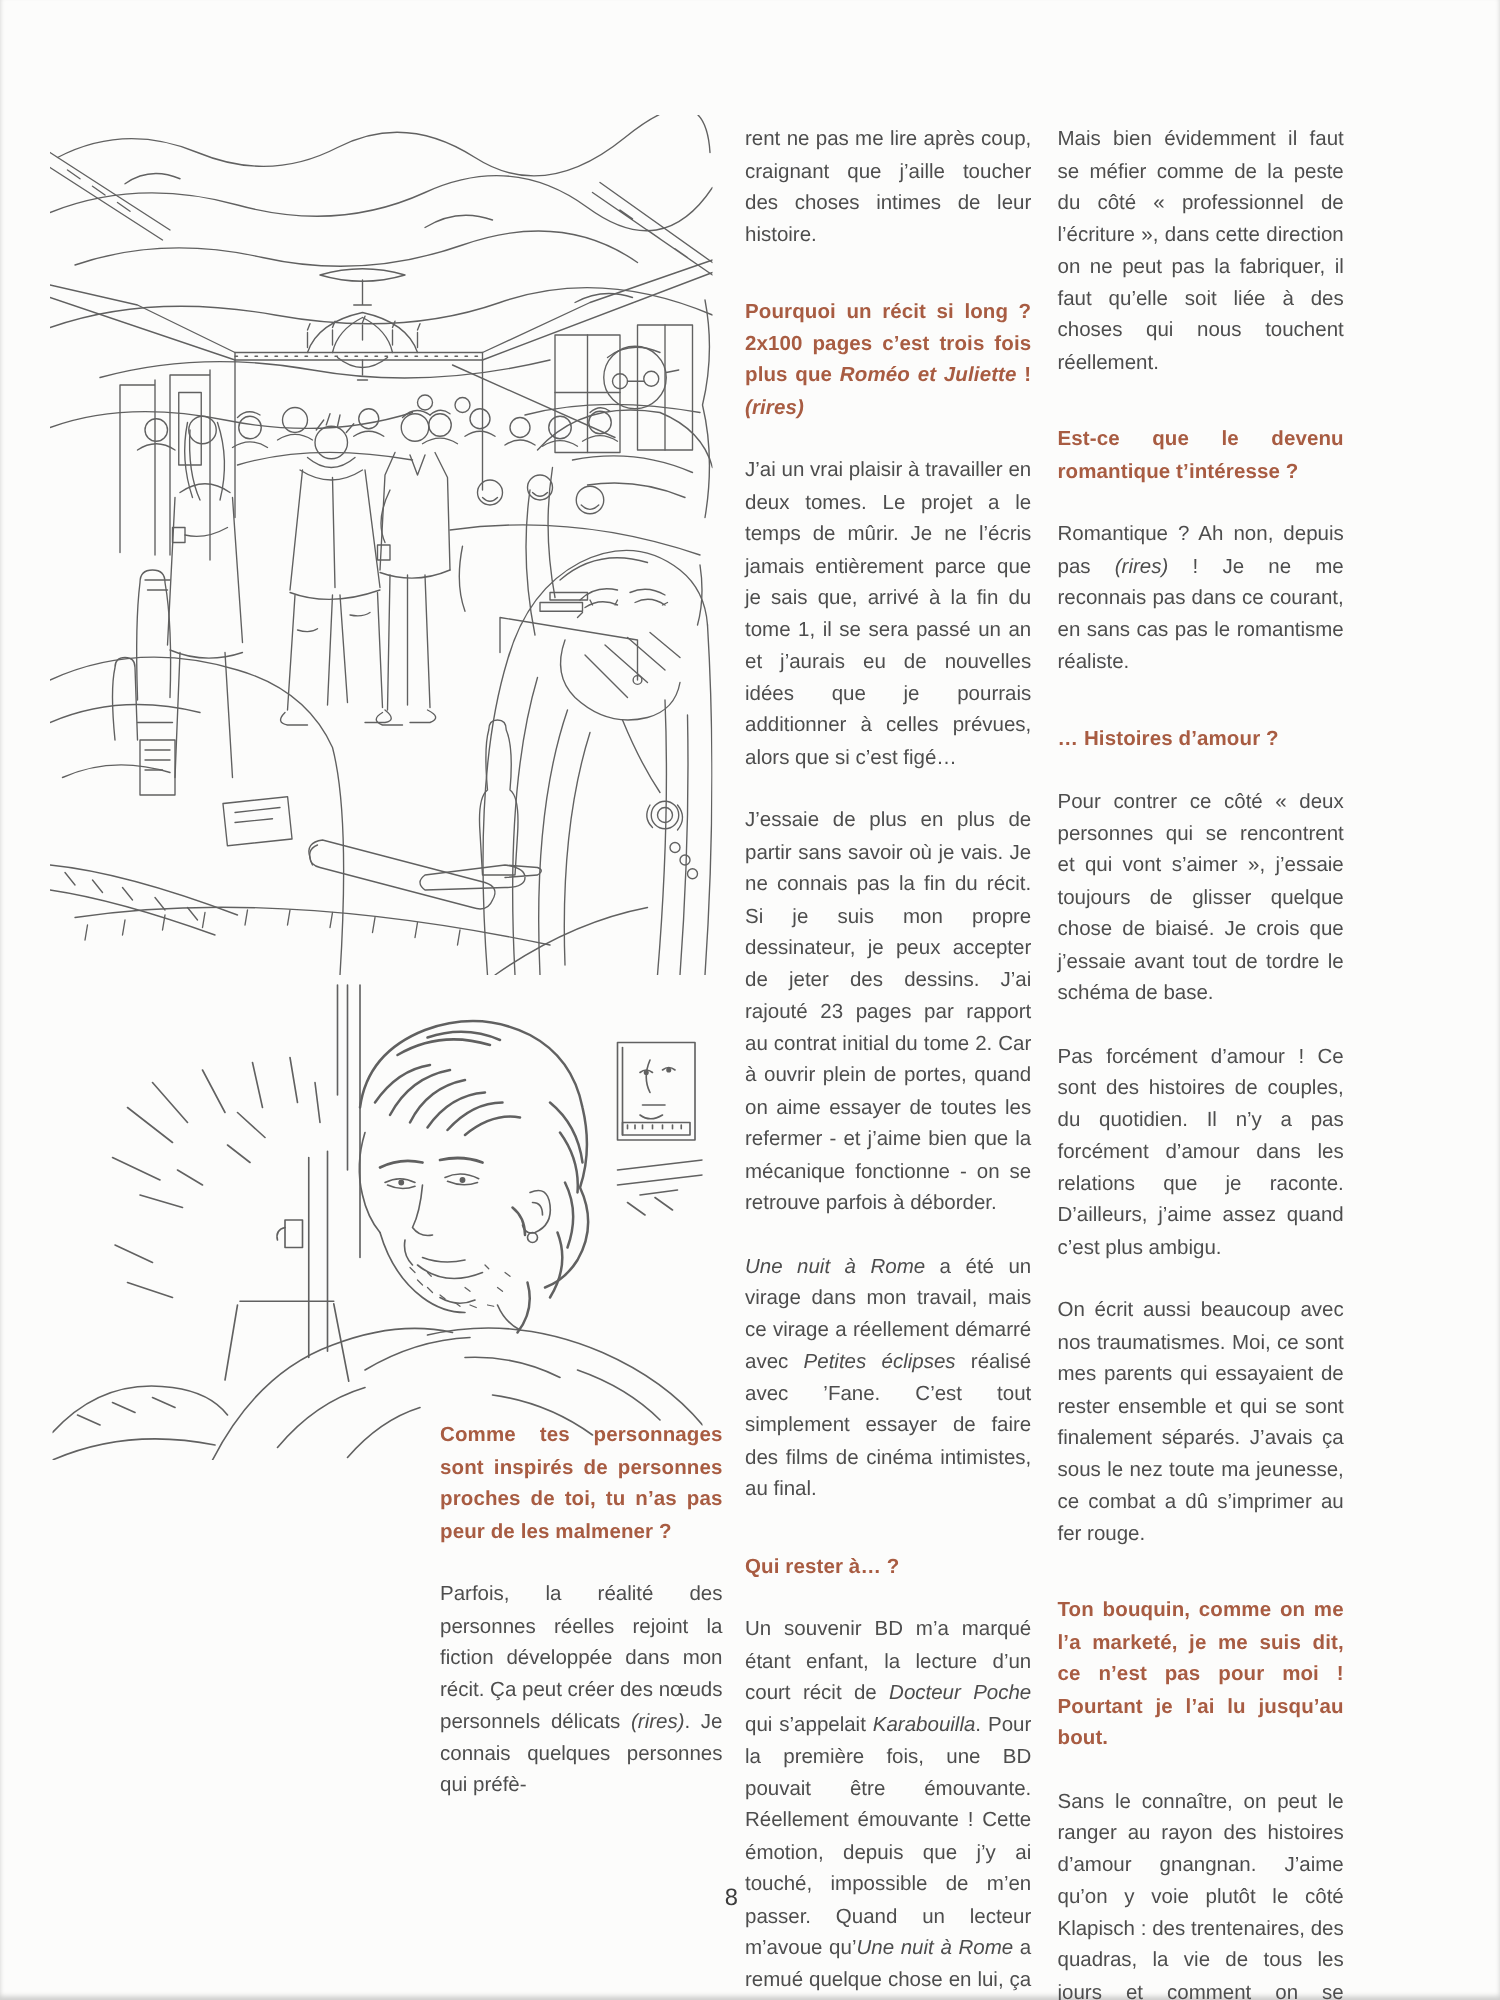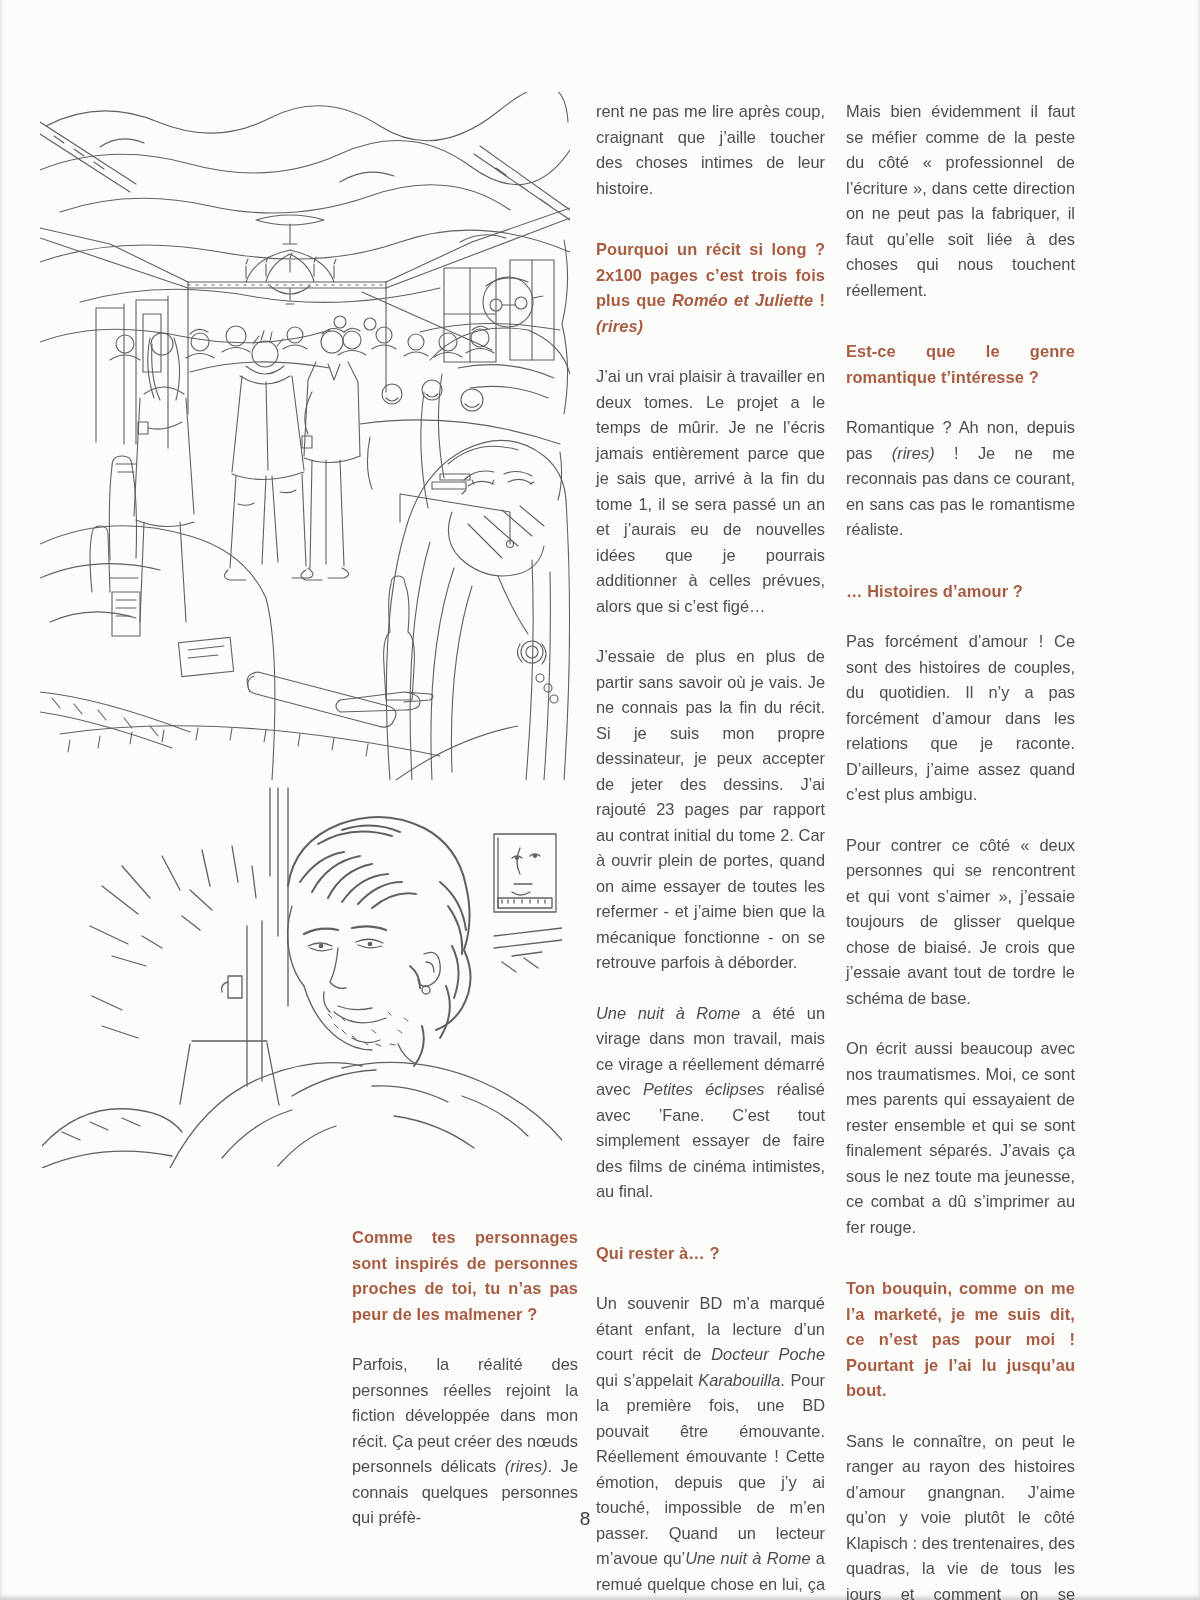--- a/index.html
+++ b/index.html
@@ -251,42 +251,42 @@
           <path d="M300,282 q70,-16 140,14 q50,22 80,58"></path>
           <path d="M250,310 q40,-24 84,-26"></path>
           <path d="M180,372 q30,-36 70,-48 M236,380 q26,-30 58,-40 M330,300 q40,-2 76,16 M352,330 q44,6 80,32 M420,310 q40,14 66,40"></path>
           <path d="M0,360 q40,-44 96,-36 q30,4 44,22"></path>
           <path d="M0,382 q60,-26 130,-12 M20,346 l18,8 M48,336 l18,8 M80,332 l18,8"></path>
         </g>
       </g>
     </svg>
   </div>
 
-  <div class="col" style="left:352px;top:1225px;width:226px;">
+  <div class="col" style="left:352px;top:1136px;width:226px;">
       <p class="q"><span>Comme tes personnages sont inspirés de personnes proches de toi, tu n’as pas peur de les malmener ?</span></p>
       <p class="a"><span>Parfois, la réalité des personnes réelles rejoint la fiction développée dans mon récit. Ça peut créer des nœuds personnels délicats </span><em>(rires)</em><span>. Je connais quelques personnes qui préfè-</span></p>
     </div>
 
   <div class="col" style="left:596px;top:99px;width:229px;">
       <p class="a"><span>rent ne pas me lire après coup, craignant que j’aille toucher des choses intimes de leur histoire.</span></p>
       <p class="q"><span>Pourquoi un récit si long ? 2x100 pages c’est trois fois plus que </span><em>Roméo et Juliette</em><span> ! </span><em>(rires)</em></p>
       <p class="a"><span>J’ai un vrai plaisir à travailler en deux tomes. Le projet a le temps de mûrir. Je ne l’écris jamais entièrement parce que je sais que, arrivé à la fin du tome 1, il se sera passé un an et j’aurais eu de nouvelles idées que je pourrais additionner à celles prévues, alors que si c’est figé…</span></p>
       <p class="a"><span>J’essaie de plus en plus de partir sans savoir où je vais. Je ne connais pas la fin du récit. Si je suis mon propre dessinateur, je peux accepter de jeter des dessins. J’ai rajouté 23 pages par rapport au contrat initial du tome 2. Car à ouvrir plein de portes, quand on aime essayer de toutes les refermer - et j’aime bien que la mécanique fonctionne - on se retrouve parfois à déborder.</span></p>
       <p class="a"><em>Une nuit à Rome</em><span> a été un virage dans mon travail, mais ce virage a réellement démarré avec </span><em>Petites éclipses</em><span> réalisé avec ’Fane. C’est tout simplement essayer de faire des films de cinéma intimistes, au final.</span></p>
       <p class="q"><span>Qui rester à… ?</span></p>
       <p class="a"><span>Un souvenir BD m’a marqué étant enfant, la lecture d’un court récit de </span><em>Docteur Poche</em><span> qui s’appelait </span><em>Karabouilla</em><span>. Pour la première fois, une BD pouvait être émouvante. Réellement émouvante ! Cette émotion, depuis que j’y ai touché, impossible de m’en passer. Quand un lecteur m’avoue qu’</span><em>Une nuit à Rome</em><span> a remué quelque chose en lui, ça me touche terriblement, c’est devenu ma drogue </span></p>
     </div>
 
   <div class="col" style="left:846px;top:99px;width:229px;">
       <p class="a"><span>Mais bien évidemment il faut se méfier comme de la peste du côté « professionnel de l’écriture », dans cette direction on ne peut pas la fabriquer, il faut qu’elle soit liée à des choses qui nous touchent réellement.</span></p>
-      <p class="q"><span>Est-ce que le genre romantique t’intéresse ?</span></p>
+      <p class="q"><span>Est-ce que le devenu romantique t’intéresse ?</span></p>
       <p class="a"><span>Romantique ? Ah non, depuis pas </span><em>(rires)</em><span> ! Je ne me reconnais pas dans ce courant, en sans cas pas le romantisme réaliste.</span></p>
       <p class="q"><span>… Histoires d’amour ?</span></p>
+      <p class="a"><span>Pour contrer ce côté « deux personnes qui se rencontrent et qui vont s’aimer », j’essaie toujours de glisser quelque chose de biaisé. Je crois que j’essaie avant tout de tordre le schéma de base.</span></p>
       <p class="a"><span>Pas forcément d’amour ! Ce sont des histoires de couples, du quotidien. Il n’y a pas forcément d’amour dans les relations que je raconte. D’ailleurs, j’aime assez quand c’est plus ambigu.</span></p>
-      <p class="a"><span>Pour contrer ce côté « deux personnes qui se rencontrent et qui vont s’aimer », j’essaie toujours de glisser quelque chose de biaisé. Je crois que j’essaie avant tout de tordre le schéma de base.</span></p>
       <p class="a"><span>On écrit aussi beaucoup avec nos traumatismes. Moi, ce sont mes parents qui essayaient de rester ensemble et qui se sont finalement séparés. J’avais ça sous le nez toute ma jeunesse, ce combat a dû s’imprimer au fer rouge.</span></p>
       <p class="q"><span>Ton bouquin, comme on me l’a marketé, je me suis dit, ce n’est pas pour moi ! Pourtant je l’ai lu jusqu’au bout.</span></p>
       <p class="a"><span>Sans le connaître, on peut le ranger au rayon des histoires d’amour gnangnan. J’aime qu’on y voie plutôt le côté Klapisch : des trentenaires, des quadras, la vie de tous les jours et comment on se débrouille pour essayer de trouver un équilibre là-dedans.</span></p>
     </div>
 
   <div class="pagenum">8</div>
 
 </div>
 
 </body></html>

